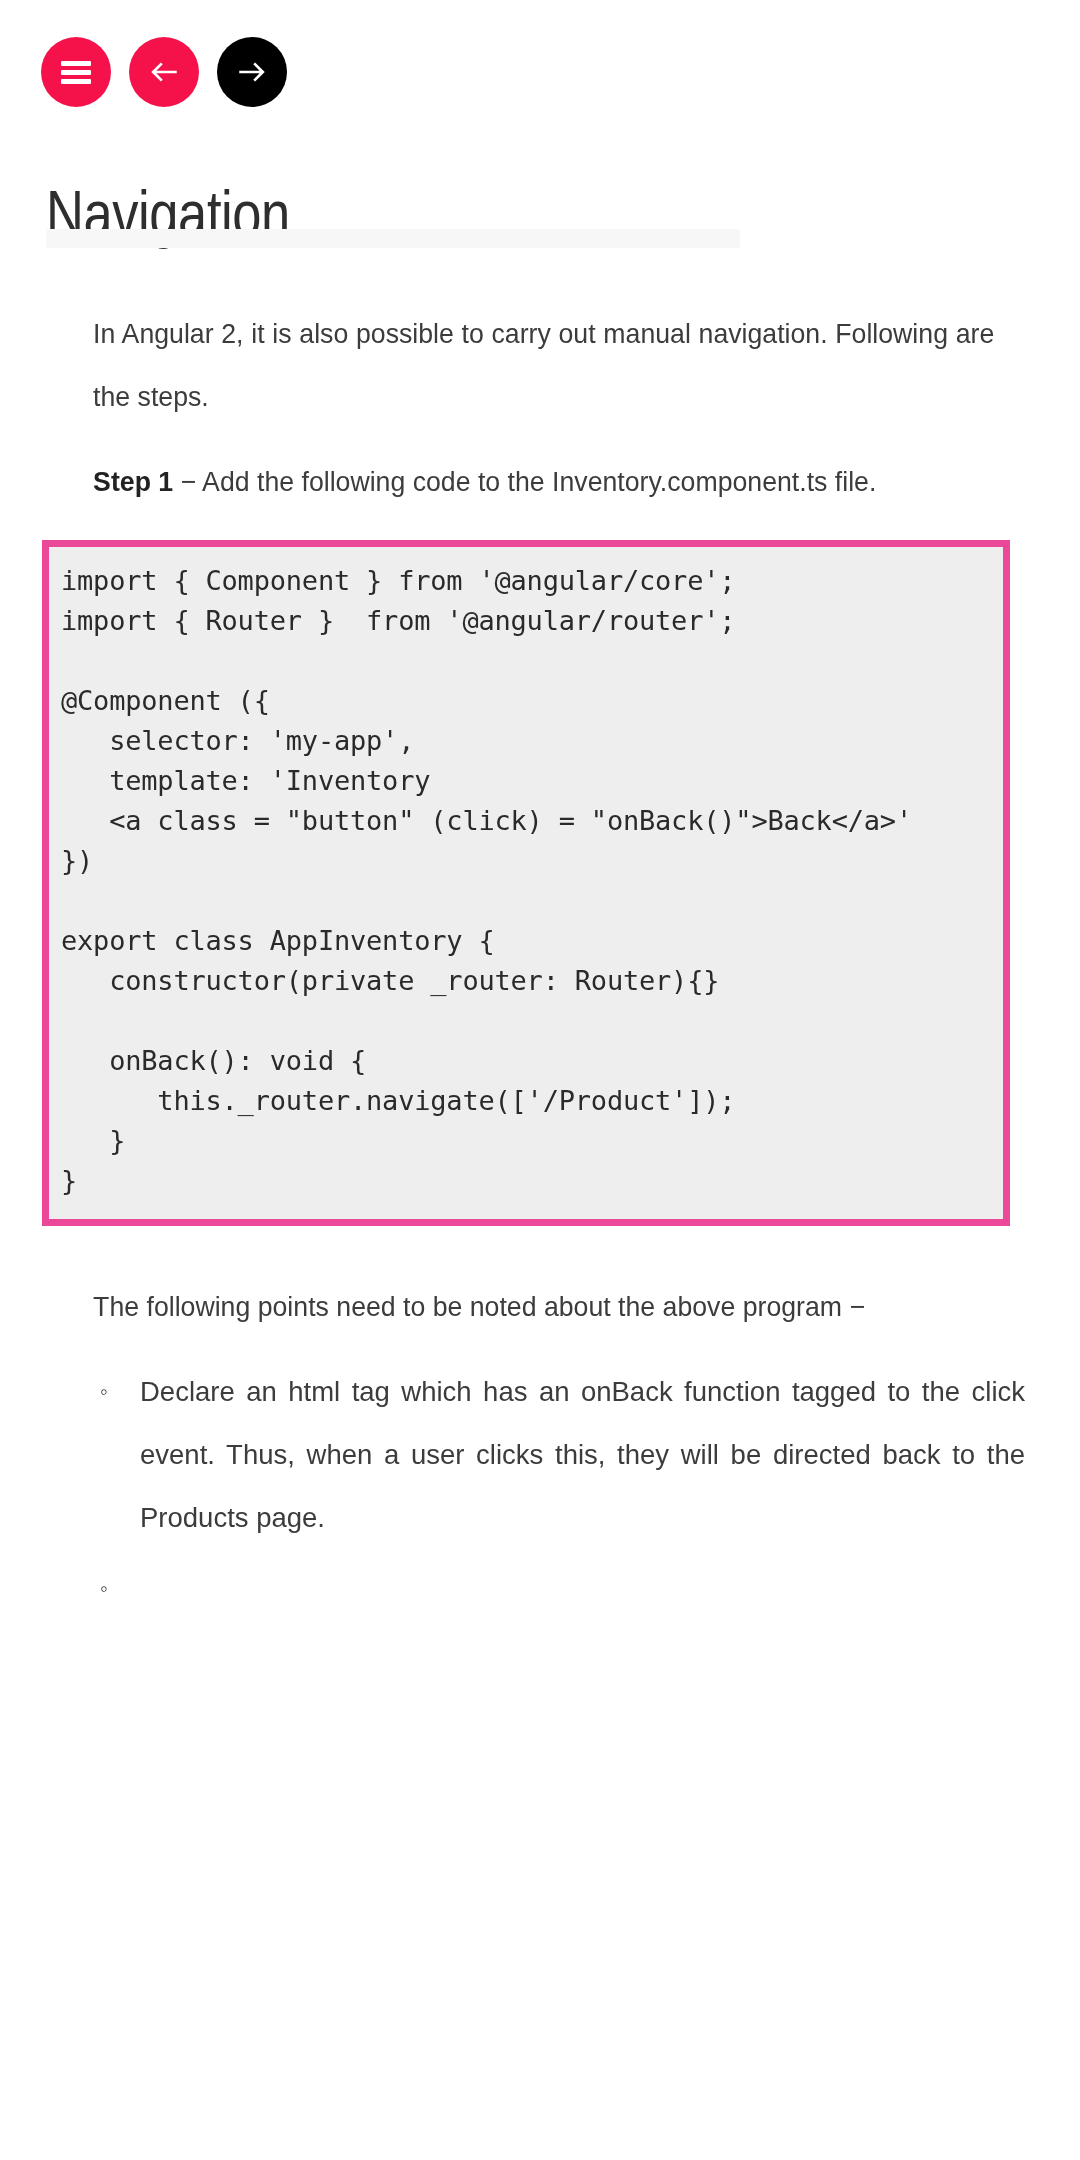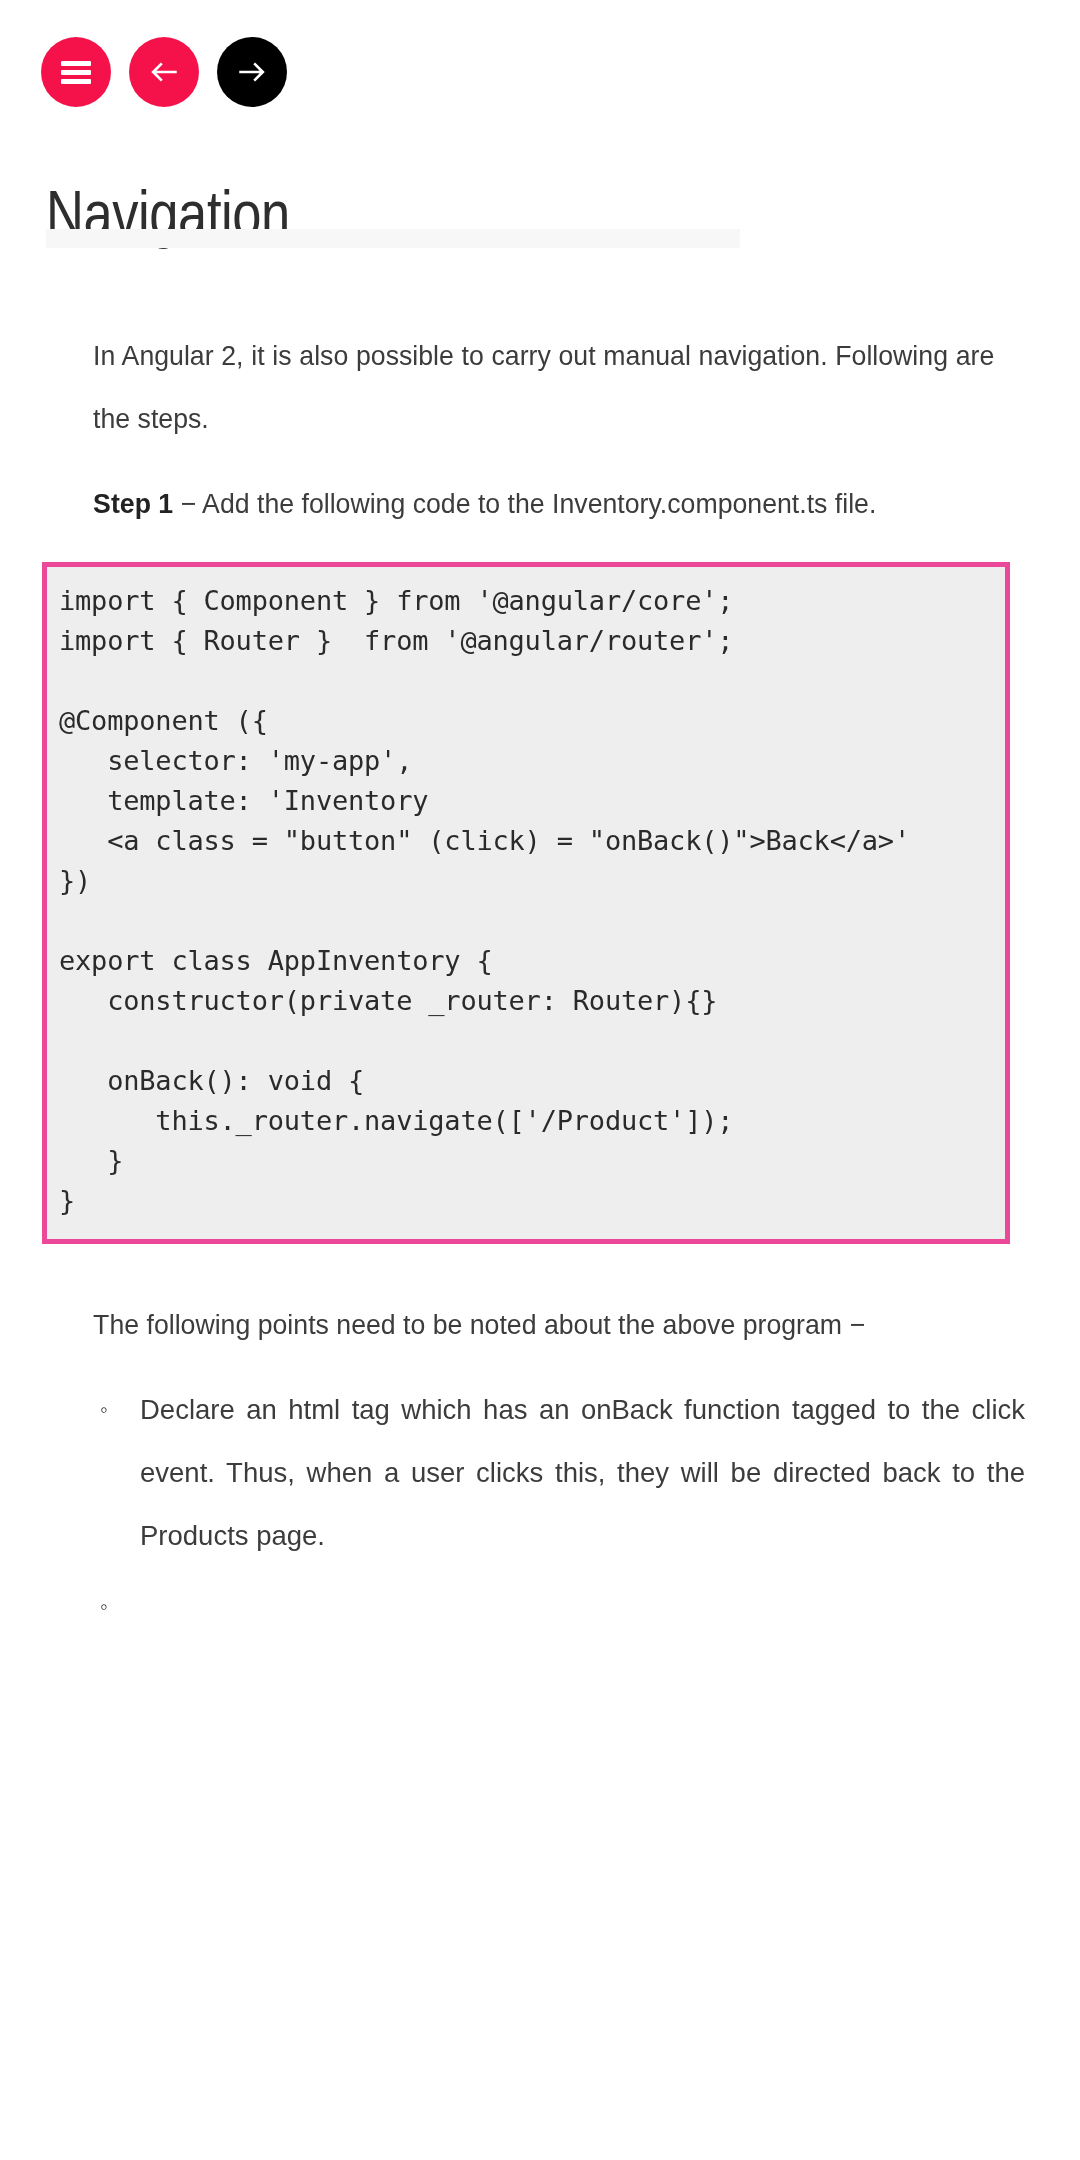--- a/index.html
+++ b/index.html
@@ -87,21 +87,21 @@
     top: 229px;
     left: 46px;
     width: 694px;
     height: 19px;
     background: #f7f7f8;
   }
 
   
   .content {
     position: absolute;
-    top: 324px;
+    top: 302px;
     left: 0;
     width: 1080px;
   }
 
   .para {
     margin: 0 0 0 0;
     padding: 0 55px 0 96px;
     font-size: 27.5px;
     line-height: 63px;
     text-align: justify;
@@ -118,21 +118,21 @@
   .code-wrap {
     margin: 0;
     padding: 0;
     width: 1080px;
     overflow: hidden;
   }
   .code-block {
     margin-left: 42px;
     width: 968px;
     background: #eeeeee;
-    border: 5px solid #ec4899;
+    border: 7px solid #ec4899;
     padding: 14px 0 18px 12px;
     font-family: "DejaVu Sans Mono", "Liberation Mono", monospace;
     font-size: 27px;
     line-height: 40px;
     color: #2a2a2a;
     white-space: pre;
     overflow: hidden;
     letter-spacing: -0.2px;
   }
 

